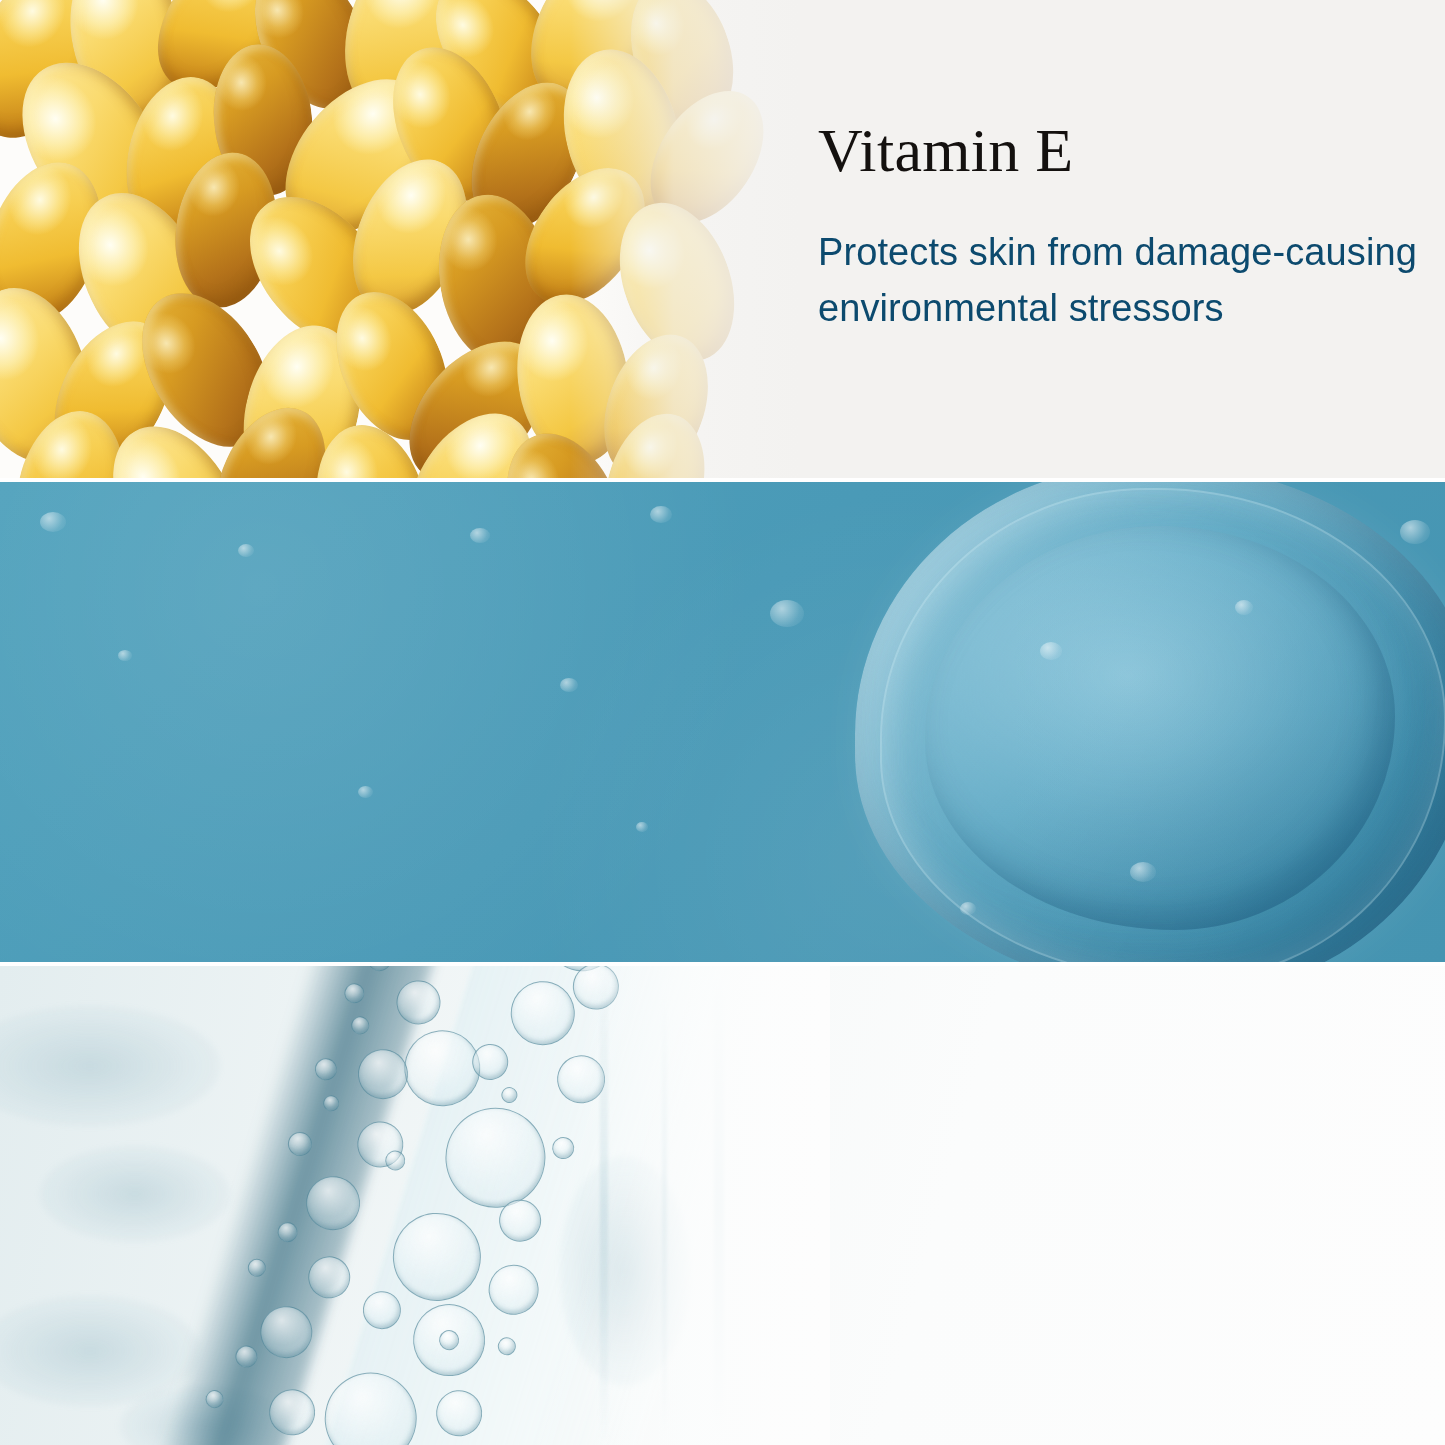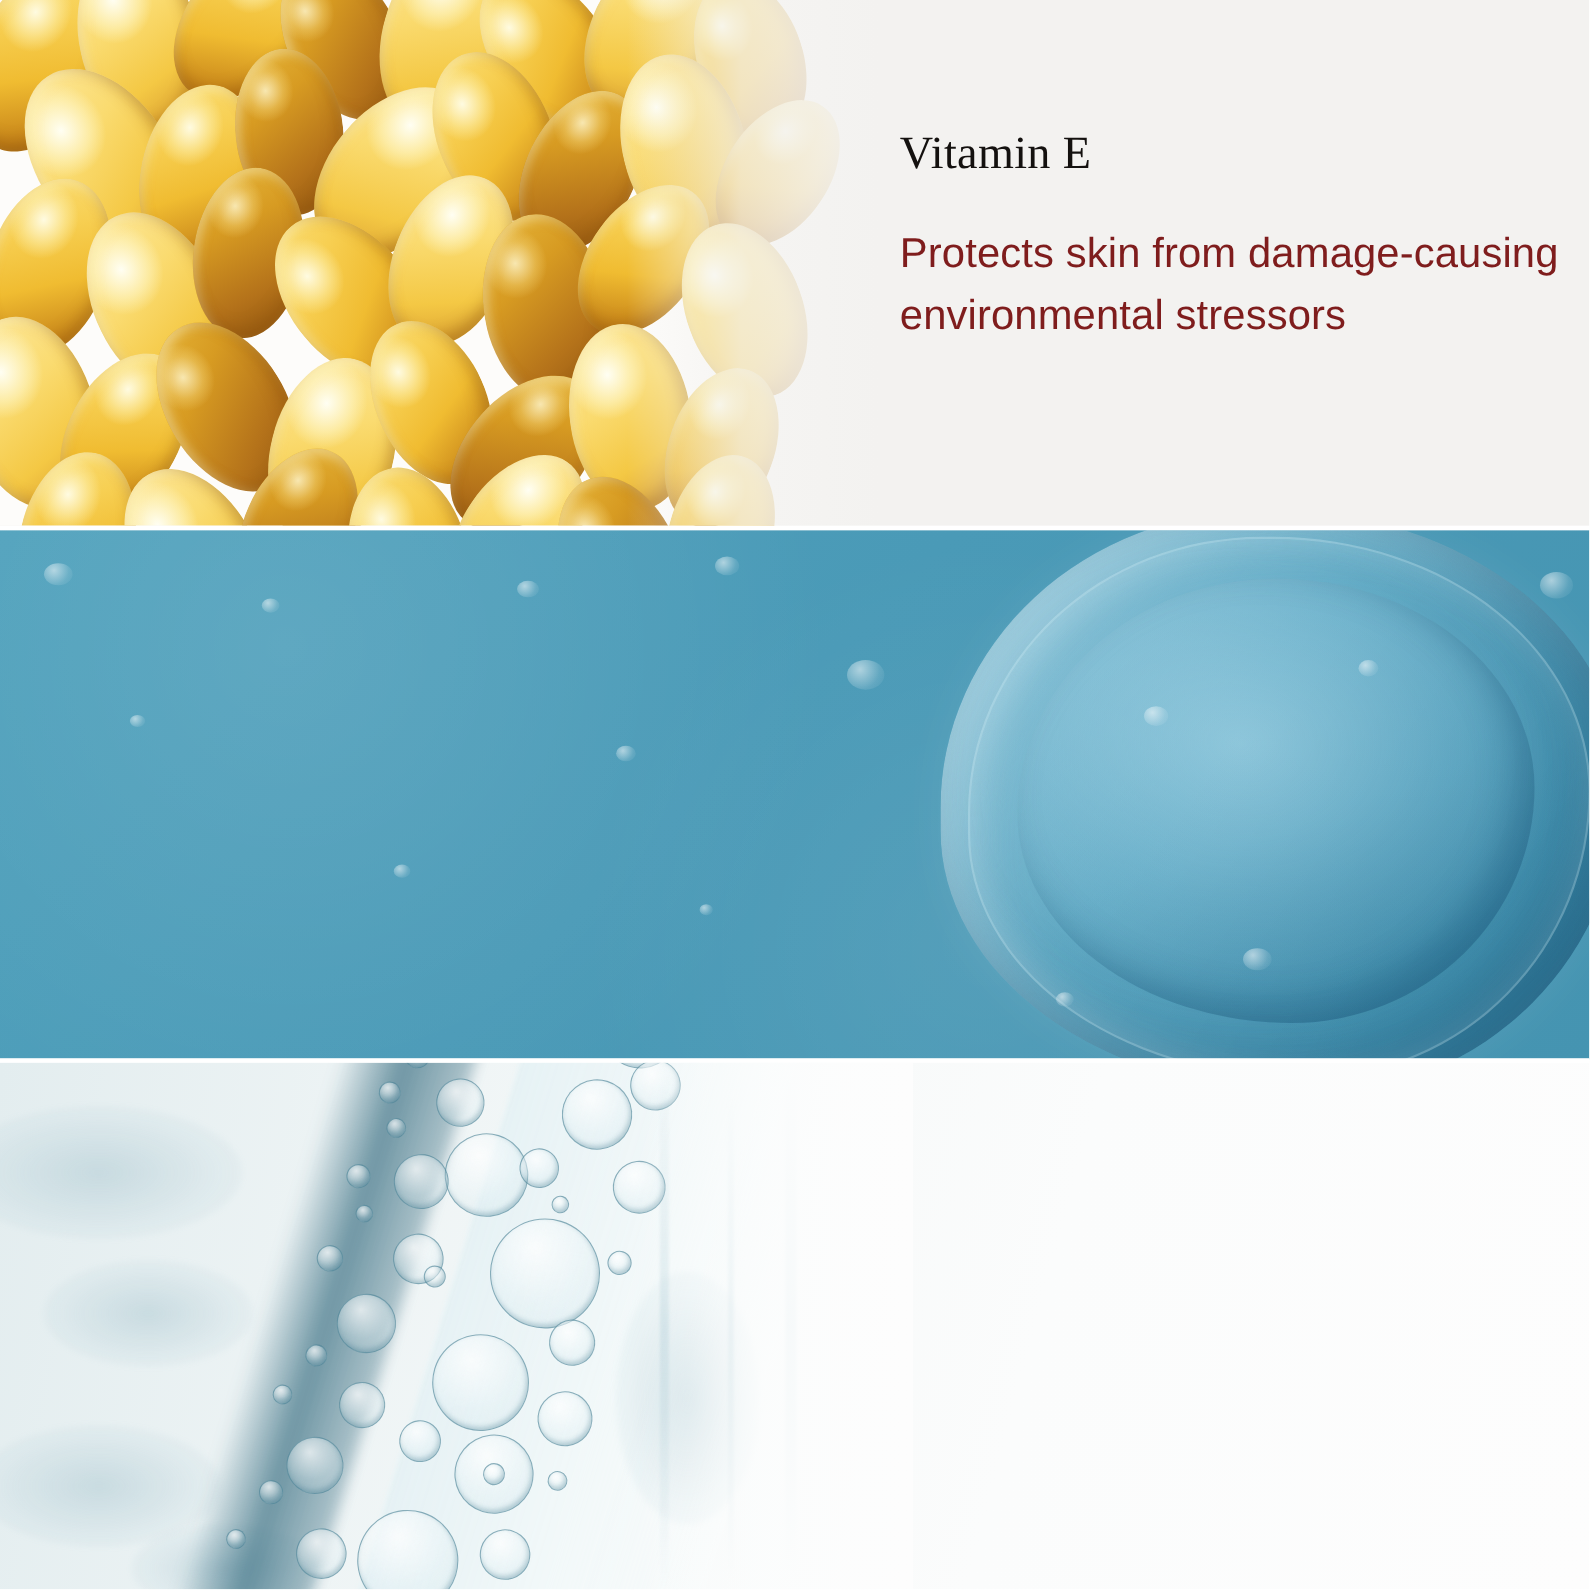--- a/index.html
+++ b/index.html
@@ -176,22 +176,22 @@
     letter-spacing:0.3px;
   }
   .ing-desc {
     font-family:"Liberation Sans", "DejaVu Sans", sans-serif;
     font-weight:300;
     letter-spacing:0.1px;
   }
 
   
   #text-vitamin-e { left:818px; top:118px; width:600px; }
-  #text-vitamin-e .ing-title { font-size:42px; line-height:1.05; color:#14110f; }
-  #text-vitamin-e .ing-desc  { font-size:38px; line-height:1.46; color:#7f1d1d; margin-top:42px; }
+  #text-vitamin-e .ing-title { font-size:62px; line-height:1.05; color:#14110f; }
+  #text-vitamin-e .ing-desc  { font-size:38px; line-height:1.46; color:#0c4a6e; margin-top:42px; }
 
   .panel-divider {
     position:absolute; left:0; width:1445px; height:4px;
     background:#ffffff; z-index:15;
   }
 </style>
 </head>
 <body>
 
 <div id="board">

